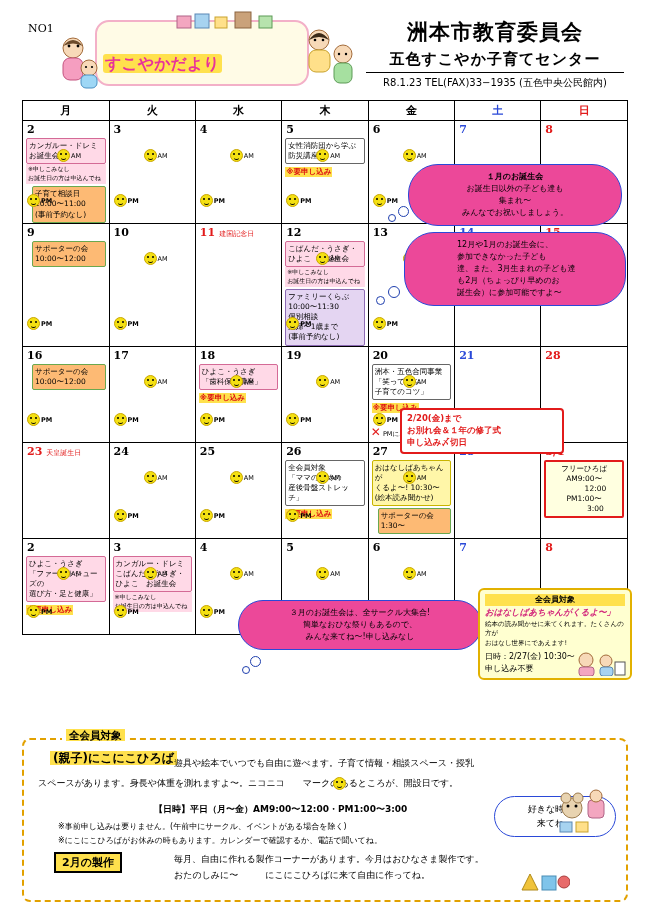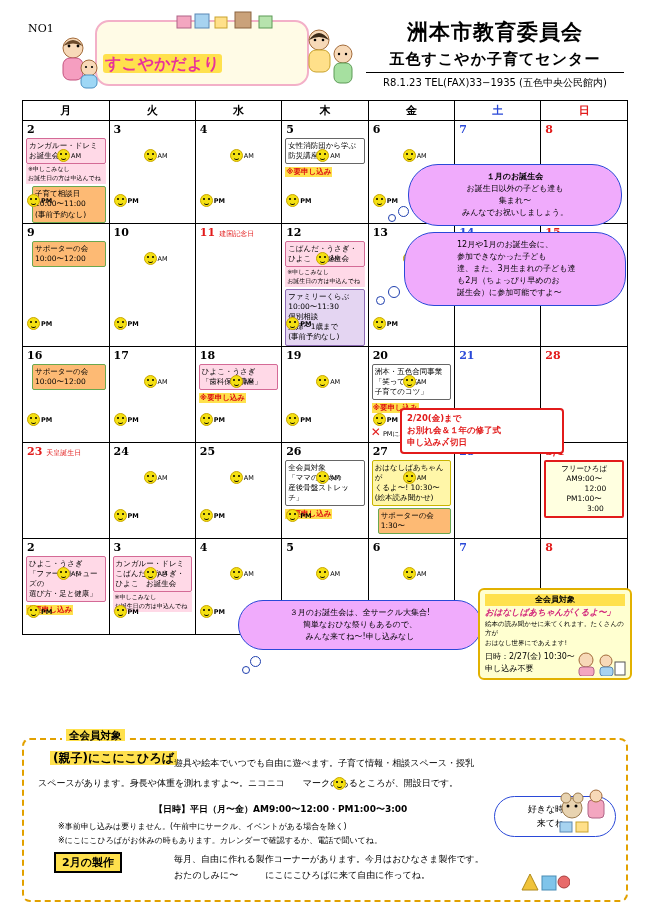--- a/index.html
+++ b/index.html
@@ -47,21 +47,21 @@
   .tiny{font-size:6px;}
   .smile{width:11px;height:11px;border-radius:50%;background:#f4e012;border:1px solid #c9a600;display:inline-block;position:relative;vertical-align:middle;}
   .smile::before{content:"";position:absolute;left:2px;top:3px;width:2px;height:2px;background:#000;border-radius:50%;}
   .smile::after{content:"";position:absolute;right:2px;top:3px;width:2px;height:2px;background:#000;border-radius:50%;}
   .mouth{position:absolute;left:3px;top:6px;width:5px;height:3px;border-bottom:1px solid #000;border-radius:0 0 4px 4px;}
   .am-slot{position:absolute;left:34px;top:22px;margin-top:6px;}
   .pm-slot{position:absolute;left:4px;bottom:16px;font-weight:bold;}
   .am-slot .lbl,.pm-slot .lbl{margin-left:1px;}
 
   
-  .bubble{position:absolute;background:#f0abfc;border:1.5px solid #2a49d8;border-radius:18px;
+  .bubble{position:absolute;background:#ec4899;border:1.5px solid #2a49d8;border-radius:18px;
      font-size:8px;line-height:1.5;padding:6px 8px;color:#000;}
   .bubble.cloud{border-radius:30px;}
   .dot{position:absolute;border:1.5px solid #1f3fae;background:#fff;border-radius:50%;}
 
   .yellowbox{position:absolute;background:#ffffd0;border:2px solid #e2b100;border-radius:6px;font-size:8px;line-height:1.45;padding:4px 5px;}
   .redbox{position:absolute;background:#fff;border:2px solid #e21b1b;border-radius:4px;font-size:8.5px;color:#e21b1b;font-weight:bold;line-height:1.4;padding:3px 5px;}
 
   
   .bottom{position:absolute;left:22px;top:738px;width:602px;height:160px;border:2px dashed #e2a100;border-radius:8px;background:#fff;}
   .bt-title{position:absolute;left:38px;top:-11px;background:#fff;padding:0 4px;}

